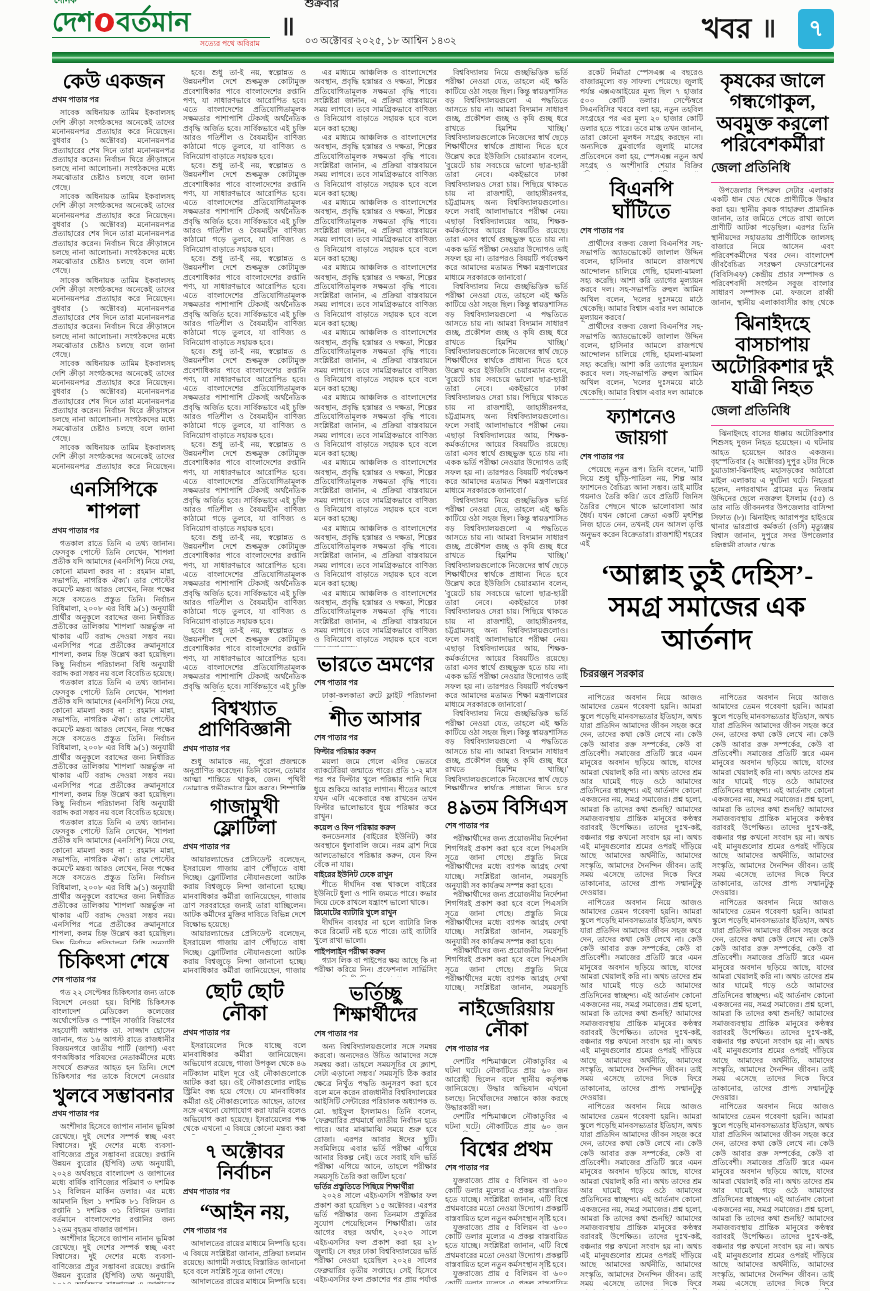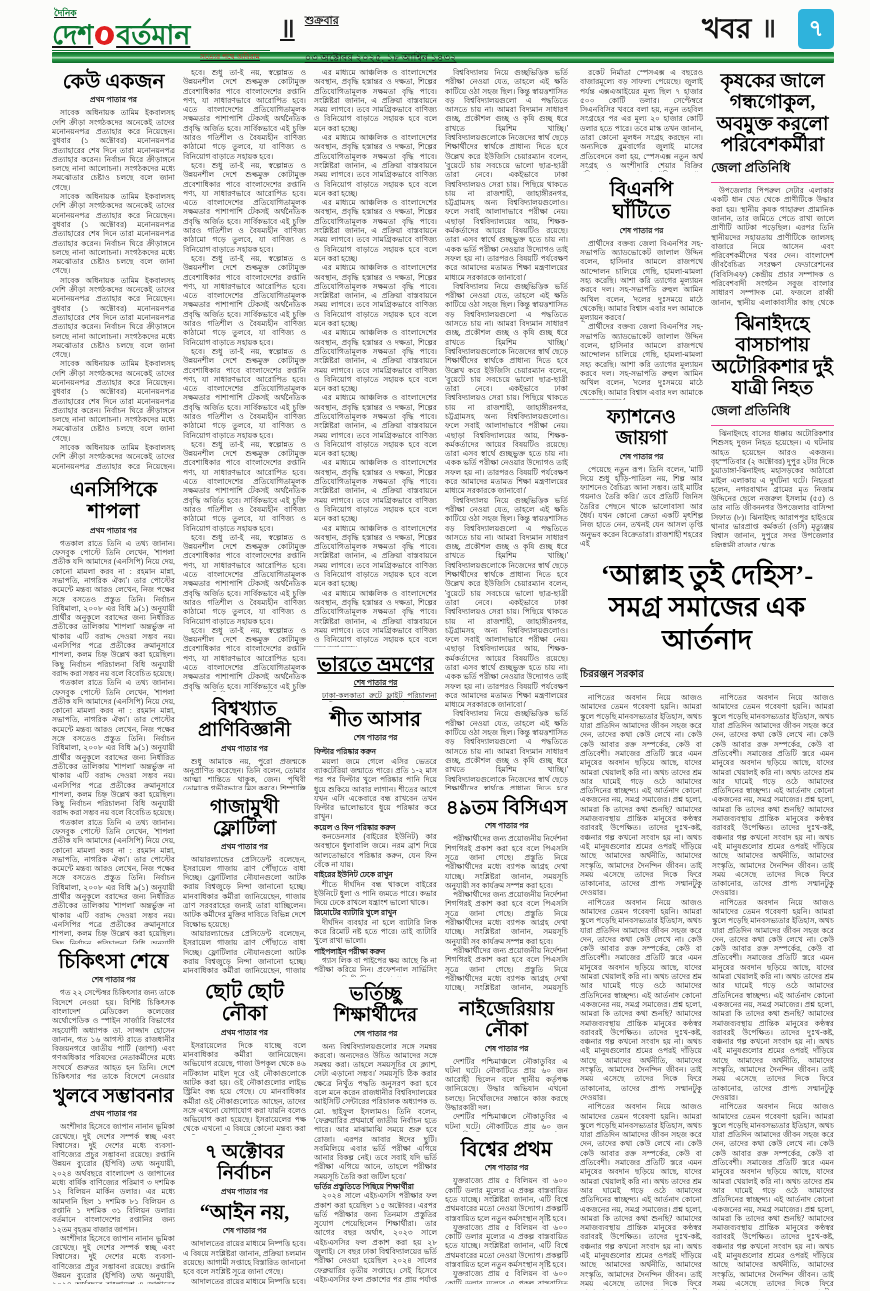--- a/index.html
+++ b/index.html
@@ -6,21 +6,21 @@
   html,body { width:870px; }
   body {
     width:870px; height:1291px; overflow:hidden;
     background:#fcfcfa; color:#141414;
     font-family:"Liberation Serif", serif;
     position:relative;
   }
   .page { position:absolute; left:52px; top:6px; width:782px; }
 
   
-  .masthead { display:flex; align-items:flex-start; height:44px; position:relative;text-decoration:underline; }
+  .masthead { display:flex; align-items:flex-end; height:44px; position:relative; }
   .brandbox { display:flex; flex-direction:column; width:218px; }
   .daily { font-size:9px; font-weight:bold; color:#0d7a33; margin-left:2px; }
   .brandline { display:flex; align-items:center; }
   .brand { font-size:27px; font-weight:bold; color:#0d7a33; letter-spacing:0; line-height:28px; }
   .logomark { width:19px; height:19px; background:#e01f1f; border-radius:50%; margin:0 2px; position:relative; flex:0 0 auto; }
   .logomark::after { content:""; position:absolute; left:6px; top:4px; width:7px; height:11px; background:#fff; border-radius:40% 60% 55% 45%; transform:rotate(12deg); }
   .tagrule { border-top:1.5px solid #0d7a33; margin-top:1px; position:relative; }
   .tagline { font-size:7.5px; color:#d41616; text-align:right; padding-right:10px; }
   .mast-div { font-size:26px; font-weight:bold; color:#222; margin:2px 10px 0 10px; }
   .datebox { margin-top:6px; }
@@ -39,21 +39,21 @@
   .colgroup-left { display:flex; gap:8px; width:516px; flex:0 0 auto; }
   .ncol { width:123px; flex:0 0 auto; display:flex; flex-direction:column; }
   .region-right { width:254px; flex:0 0 auto; display:flex; flex-direction:column; }
   .right-top { display:flex; gap:8px; height:483px; flex:0 0 auto; }
   .rcol { width:123px; flex:0 0 auto; display:flex; flex-direction:column; }
 
   
   .article { overflow:hidden; display:flex; flex-direction:column; padding-bottom:4px; }
   .hl { font-weight:bold; color:#000; text-align:center; line-height:1.12; font-size:20px; padding:2px 0 1px; }
   .hl.small { font-size:19px; }
-  .contlabel { font-size:7.5px; font-weight:bold; text-align:center; padding:1px 0 2px; }
+  .contlabel { font-size:7.5px; font-weight:bold; padding:1px 0 2px; }
   .byline { font-size:13px; font-weight:bold; border-bottom:1px solid #ec4899; padding:2px 0 3px; margin-bottom:3px; }
   .body { flex:1 1 auto; overflow:hidden; font-size:7.5px; line-height:9.3px; text-align:justify; color:#161616; }
   .body .para { text-indent:8px; }
   .body .sub { font-weight:bold; text-indent:0; margin-top:1px; }
 
   
   .feature { height:737px; overflow:hidden; display:flex; flex-direction:column; margin-top:2px; }
   .feature .hl { font-size:27px; line-height:1.2; padding:6px 0 8px; }
   .feature .byline { font-size:10px; border-bottom:1.5px solid #222; margin-bottom:6px; }
   .feature .body { column-count:2; column-gap:10px; }
@@ -181,21 +181,21 @@
               <div class="para">এর মাধ্যমে আঞ্চলিক ও বাংলাদেশের অবস্থান, প্রবৃদ্ধি হস্তান্তর ও দক্ষতা, শিল্পের প্রতিযোগিতামূলক সক্ষমতা বৃদ্ধি পাবে। সংশ্লিষ্টরা জানান, এ প্রক্রিয়া বাস্তবায়নে সময় লাগবে। তবে সামগ্রিকভাবে বাণিজ্য ও বিনিয়োগ বাড়াতে সহায়ক হবে বলে মনে করা হচ্ছে।</div>
               <div class="para">এর মাধ্যমে আঞ্চলিক ও বাংলাদেশের অবস্থান, প্রবৃদ্ধি হস্তান্তর ও দক্ষতা, শিল্পের প্রতিযোগিতামূলক সক্ষমতা বৃদ্ধি পাবে। সংশ্লিষ্টরা জানান, এ প্রক্রিয়া বাস্তবায়নে সময় লাগবে। তবে সামগ্রিকভাবে বাণিজ্য ও বিনিয়োগ বাড়াতে সহায়ক হবে বলে মনে করা হচ্ছে।</div>
               <div class="para">এর মাধ্যমে আঞ্চলিক ও বাংলাদেশের অবস্থান, প্রবৃদ্ধি হস্তান্তর ও দক্ষতা, শিল্পের প্রতিযোগিতামূলক সক্ষমতা বৃদ্ধি পাবে। সংশ্লিষ্টরা জানান, এ প্রক্রিয়া বাস্তবায়নে সময় লাগবে। তবে সামগ্রিকভাবে বাণিজ্য ও বিনিয়োগ বাড়াতে সহায়ক হবে বলে মনে করা হচ্ছে।</div>
               <div class="para">এর মাধ্যমে আঞ্চলিক ও বাংলাদেশের অবস্থান, প্রবৃদ্ধি হস্তান্তর ও দক্ষতা, শিল্পের প্রতিযোগিতামূলক সক্ষমতা বৃদ্ধি পাবে। সংশ্লিষ্টরা জানান, এ প্রক্রিয়া বাস্তবায়নে সময় লাগবে। তবে সামগ্রিকভাবে বাণিজ্য ও বিনিয়োগ বাড়াতে সহায়ক হবে বলে মনে করা হচ্ছে।</div>
               <div class="para">এর মাধ্যমে আঞ্চলিক ও বাংলাদেশের অবস্থান, প্রবৃদ্ধি হস্তান্তর ও দক্ষতা, শিল্পের প্রতিযোগিতামূলক সক্ষমতা বৃদ্ধি পাবে। সংশ্লিষ্টরা জানান, এ প্রক্রিয়া বাস্তবায়নে সময় লাগবে। তবে সামগ্রিকভাবে বাণিজ্য ও বিনিয়োগ বাড়াতে সহায়ক হবে বলে মনে করা হচ্ছে।</div>
               <div class="para">এর মাধ্যমে আঞ্চলিক ও বাংলাদেশের অবস্থান, প্রবৃদ্ধি হস্তান্তর ও দক্ষতা, শিল্পের প্রতিযোগিতামূলক সক্ষমতা বৃদ্ধি পাবে। সংশ্লিষ্টরা জানান, এ প্রক্রিয়া বাস্তবায়নে সময় লাগবে। তবে সামগ্রিকভাবে বাণিজ্য ও বিনিয়োগ বাড়াতে সহায়ক হবে বলে মনে করা হচ্ছে।</div>
               <div class="para">এর মাধ্যমে আঞ্চলিক ও বাংলাদেশের অবস্থান, প্রবৃদ্ধি হস্তান্তর ও দক্ষতা, শিল্পের প্রতিযোগিতামূলক সক্ষমতা বৃদ্ধি পাবে। সংশ্লিষ্টরা জানান, এ প্রক্রিয়া বাস্তবায়নে সময় লাগবে। তবে সামগ্রিকভাবে বাণিজ্য ও বিনিয়োগ বাড়াতে সহায়ক হবে বলে মনে করা হচ্ছে।</div>
               <div class="para">এর মাধ্যমে আঞ্চলিক ও বাংলাদেশের অবস্থান, প্রবৃদ্ধি হস্তান্তর ও দক্ষতা, শিল্পের প্রতিযোগিতামূলক সক্ষমতা বৃদ্ধি পাবে। সংশ্লিষ্টরা জানান, এ প্রক্রিয়া বাস্তবায়নে সময় লাগবে। তবে সামগ্রিকভাবে বাণিজ্য ও বিনিয়োগ বাড়াতে সহায়ক হবে বলে মনে করা হচ্ছে।</div>
             </div>
           </article>
-          <article class="article" style="height: 55px; text-decoration: underline;">
+          <article class="article" style="height: 55px;">
             <h3 class="hl">ভারতে ভ্রমণের</h3>
             <div class="contlabel">শেষ পাতার পর</div>
             <div class="body">
               <div class="para">ঢাকা-কলকাতা রুটে ফ্লাইট পরিচালনা করে বিমান বাংলাদেশ এয়ারলাইনস, এয়ার ইন্ডিয়া, ইন্ডিগো।</div>
             </div>
           </article>
           <article class="article" style="height: 275px;">
             <h3 class="hl">শীত আসার</h3>
             <div class="contlabel">শেষ পাতার পর</div>
             <div class="body">

